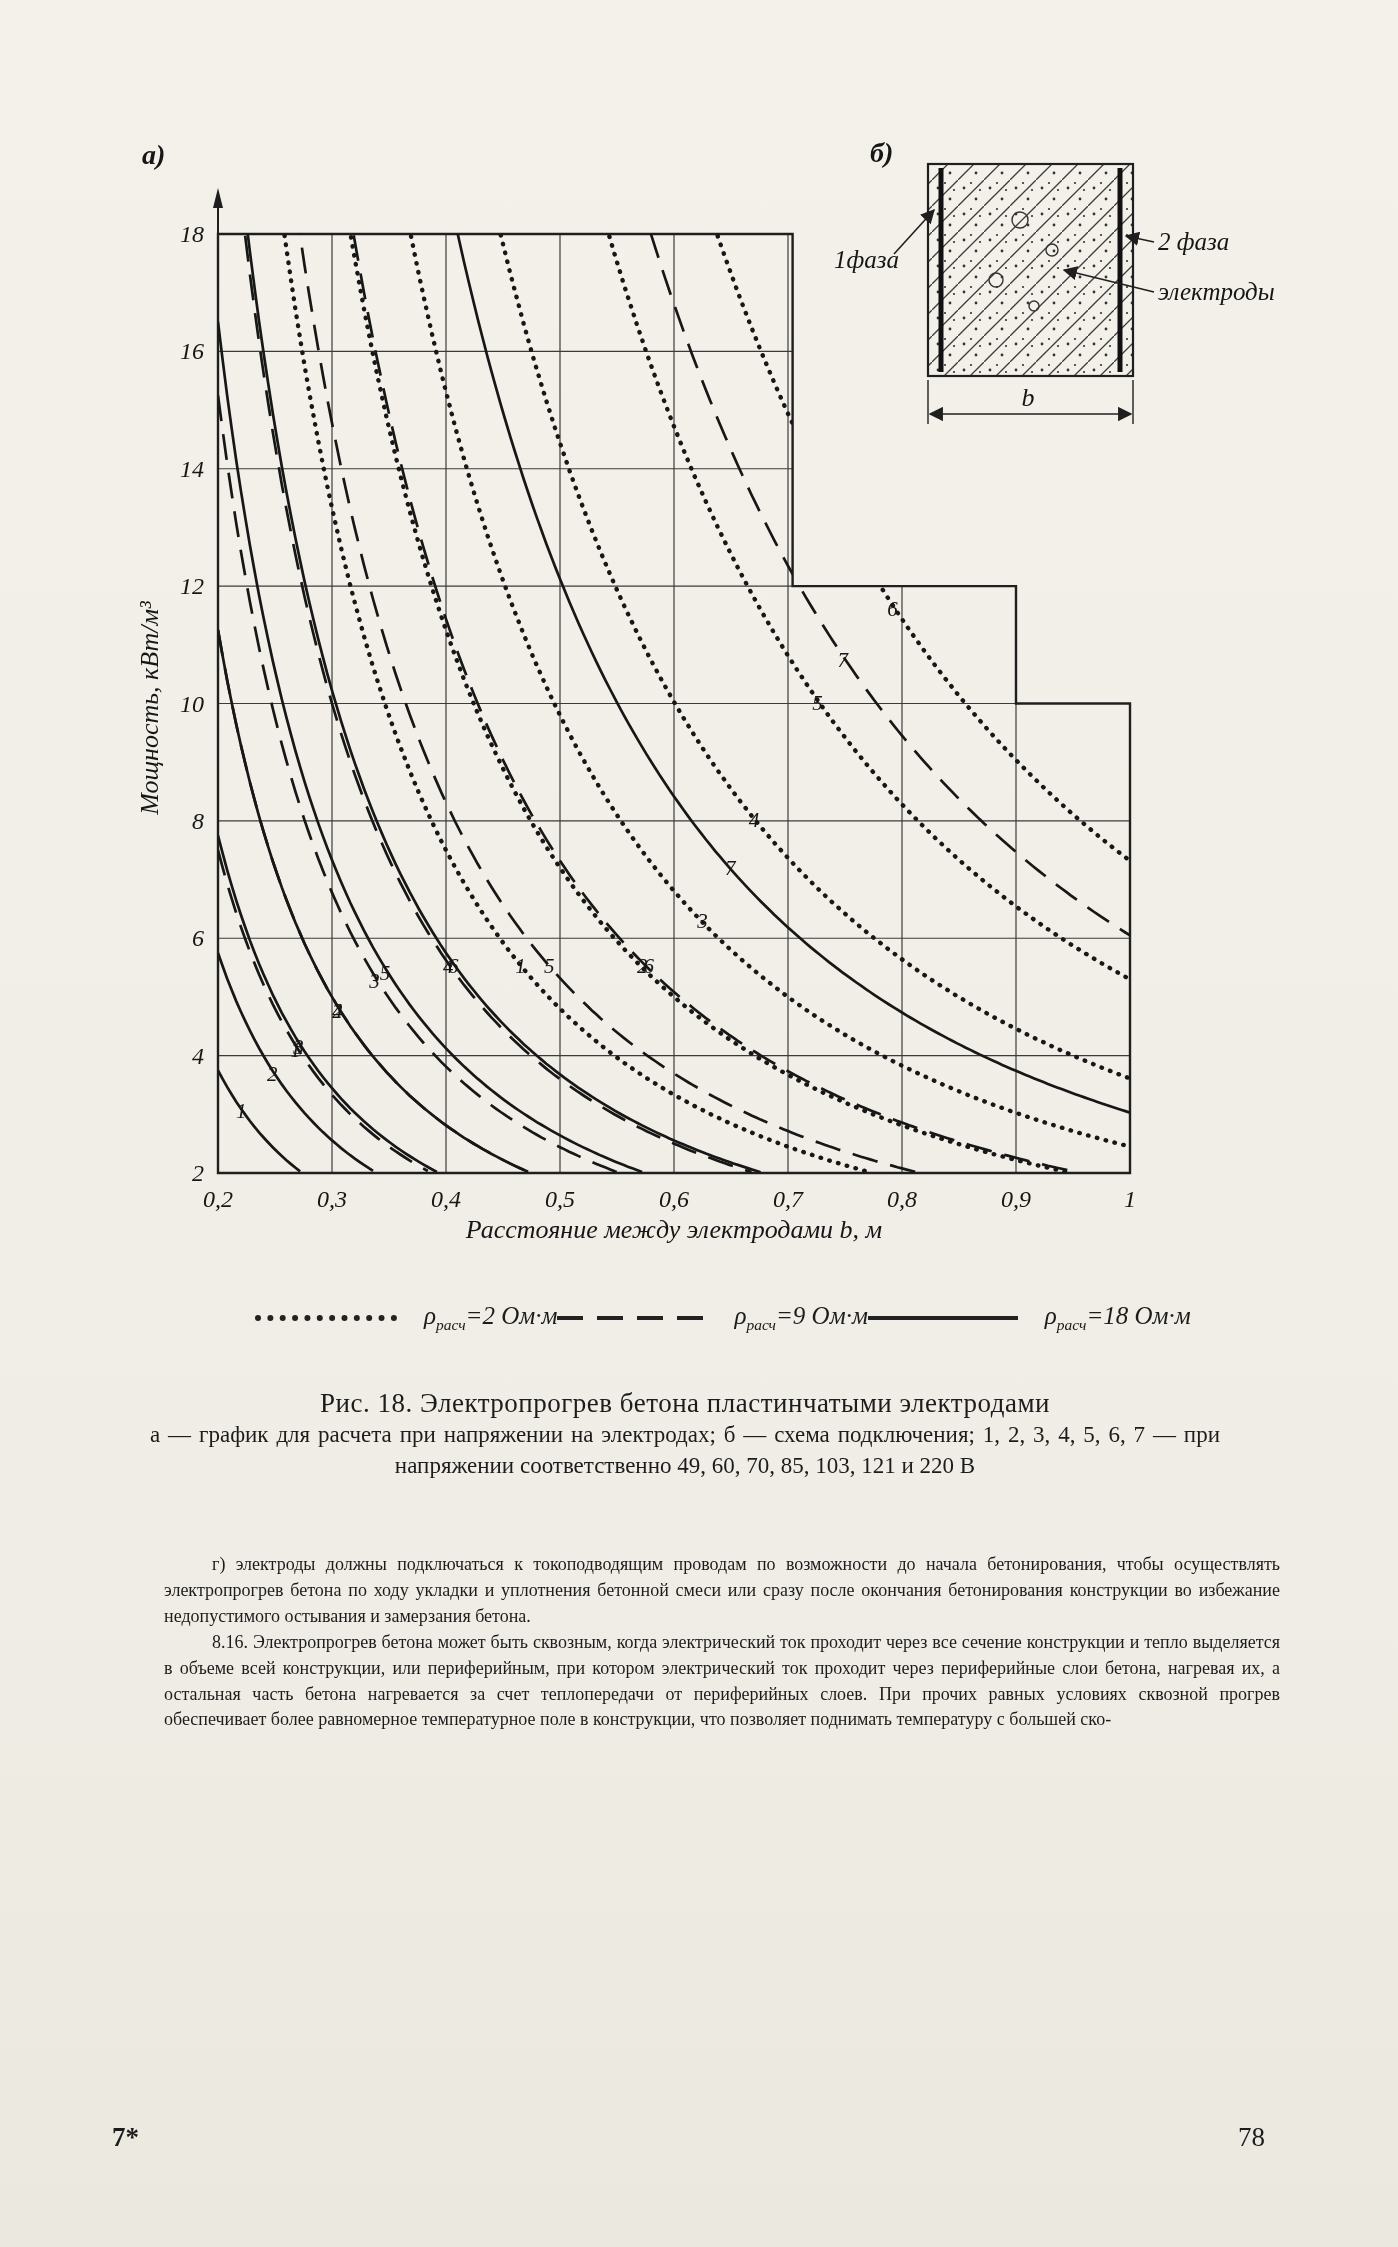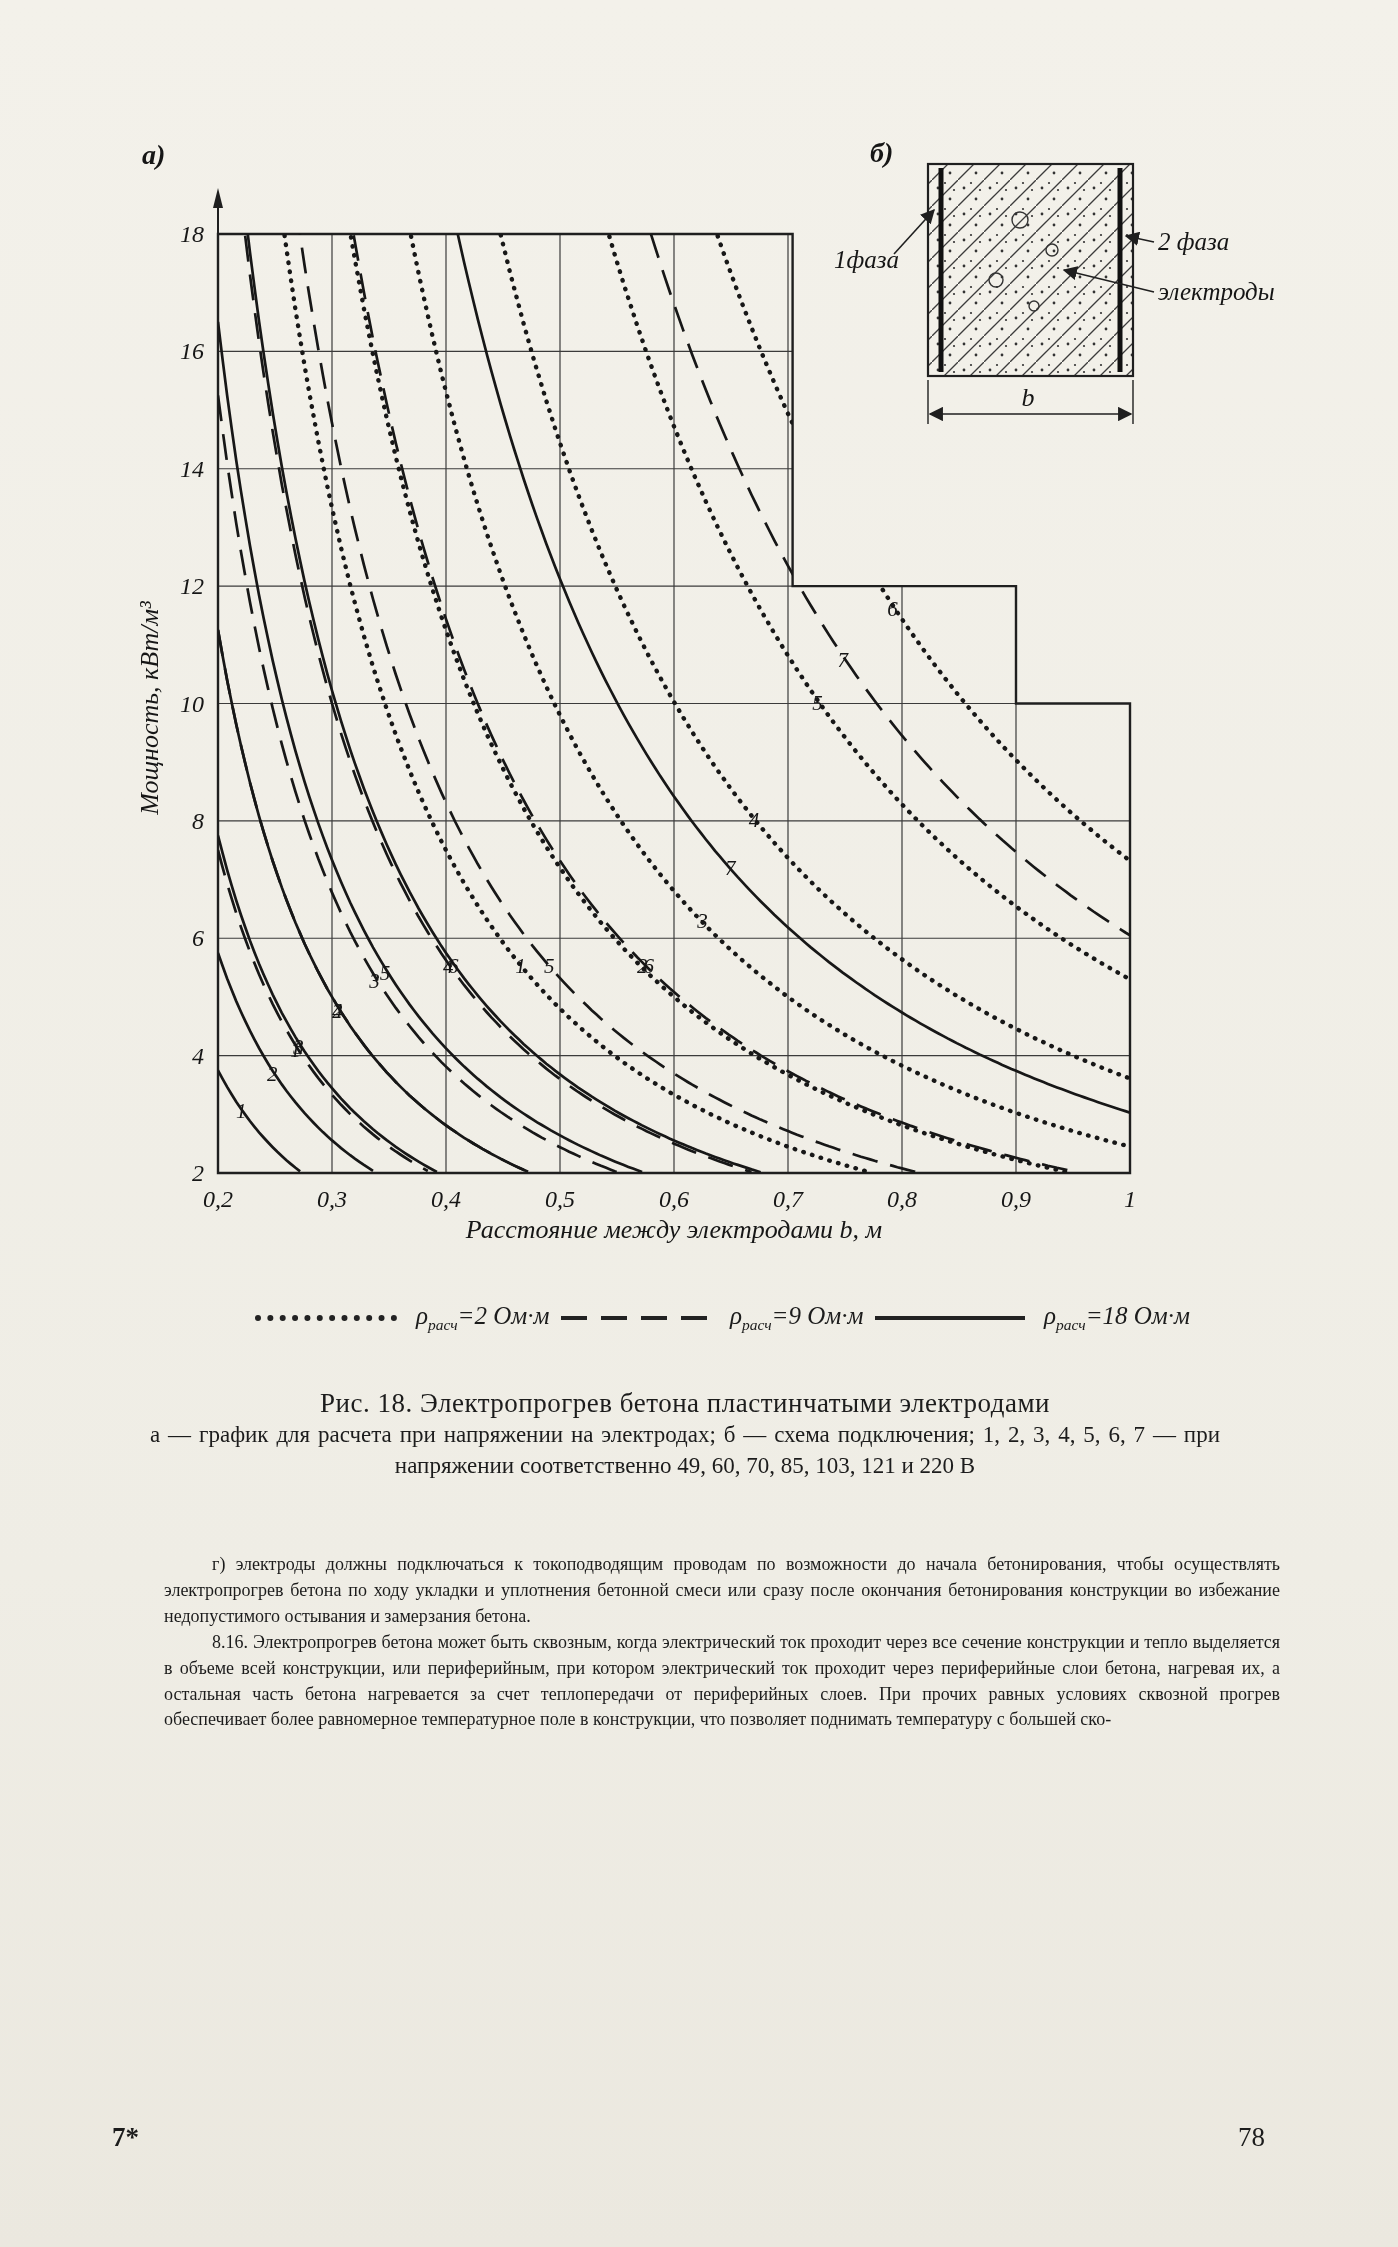--- a/index.html
+++ b/index.html
@@ -28,21 +28,21 @@
   .curve.dotted{stroke-width:4.4;stroke-dasharray:0.5 8.6;stroke-linecap:round;}
 
   #chart-svg{position:absolute;left:118px;top:118px;}
   #diagram-svg{position:absolute;left:828px;top:128px;}
   .diagram-text{font:italic 25px "Liberation Serif",serif;}
   .dim-text{font:italic 26px "Liberation Serif",serif;text-anchor:middle;}
 
   .legend{position:absolute;left:255px;top:1282px;width:935px;}
   .legend-heading{font-style:italic;font-size:28px;margin-left:95px;letter-spacing:1px;}
   .legend-row{display:flex;justify-content:space-between;align-items:center;margin-top:20px;}
-  .legend-item{display:flex;align-items:center;gap:19px;}
+  .legend-item{display:flex;align-items:center;gap:27px;}
   .sample{display:inline-block;}
   .sample.dotted{width:142px;height:0;border-top:6px dotted #222;}
   .sample.dashed{width:150px;height:4px;background:repeating-linear-gradient(90deg,#222 0 26px,transparent 26px 40px);}
   .sample.solid{width:150px;height:4px;background:#222;}
   .legend-label{font-style:italic;font-size:25px;white-space:nowrap;}
   .legend-label sub{font-size:0.62em;}
 
   .caption{position:absolute;left:150px;top:1388px;width:1070px;}
   .caption-title{font-weight:normal;text-align:center;font-size:27px;letter-spacing:0.5px;}
   .caption-body{font-size:23px;line-height:1.35;margin-top:0;text-align:justify;text-align-last:center;}

